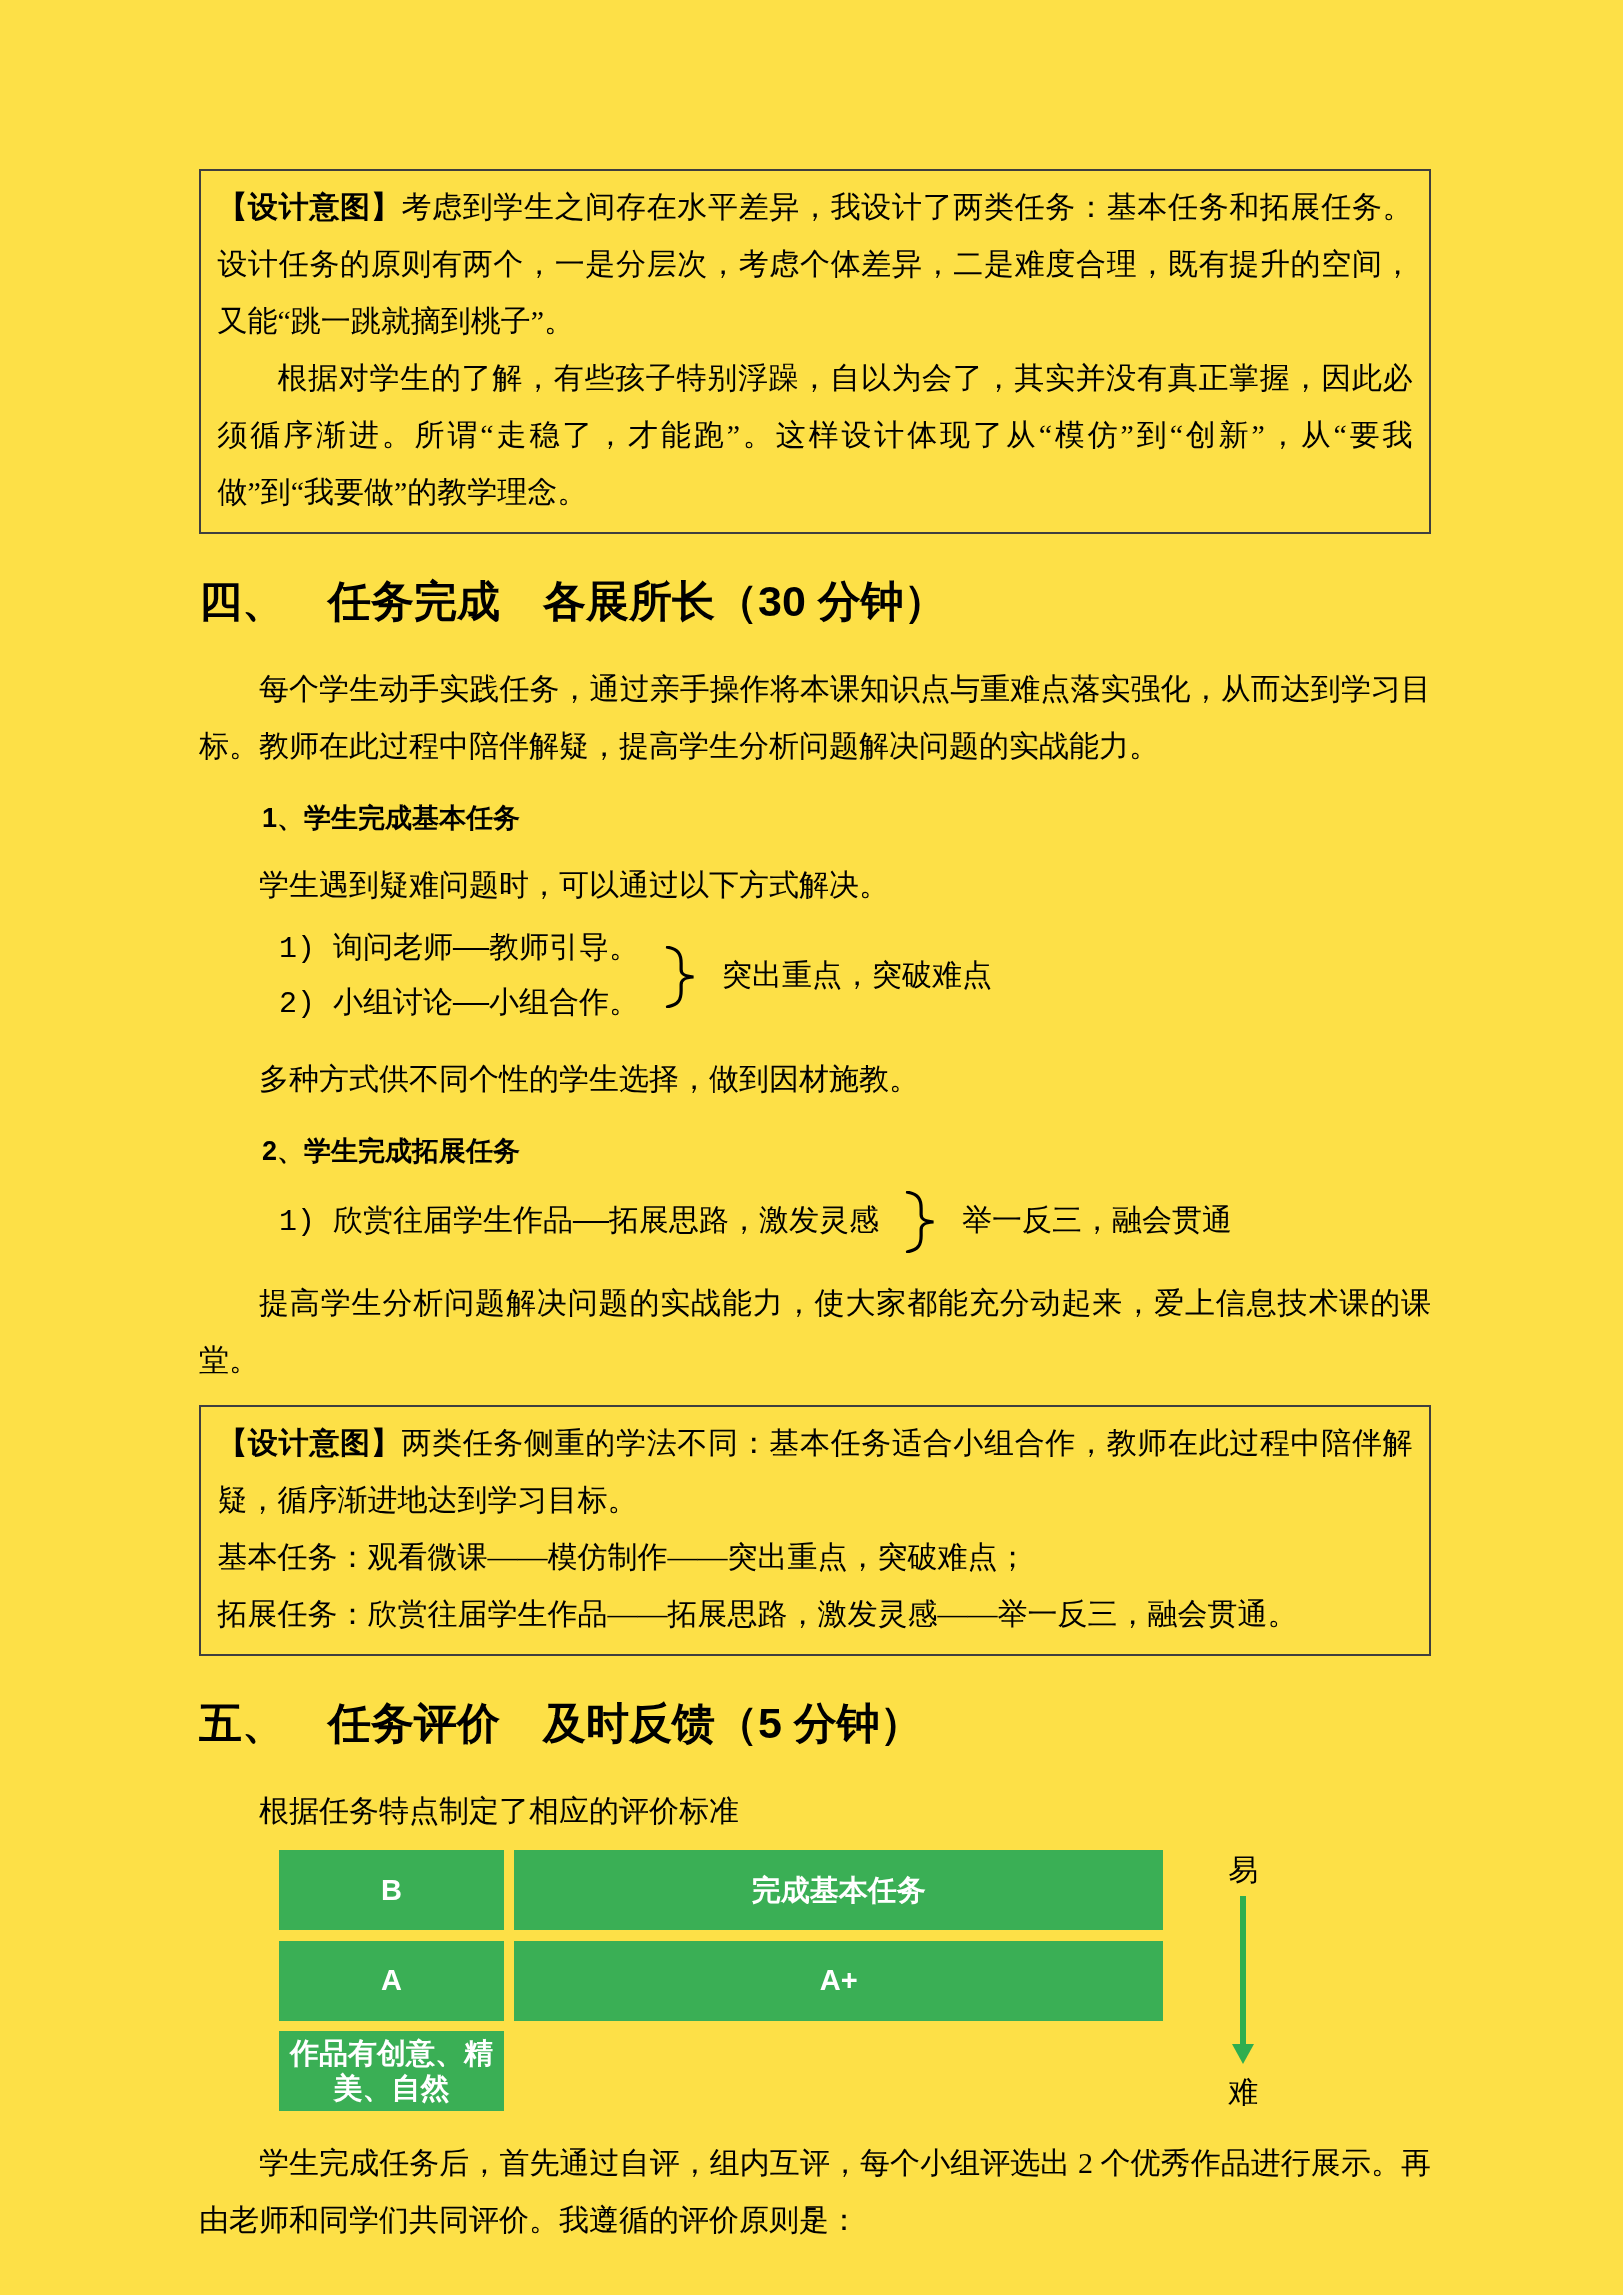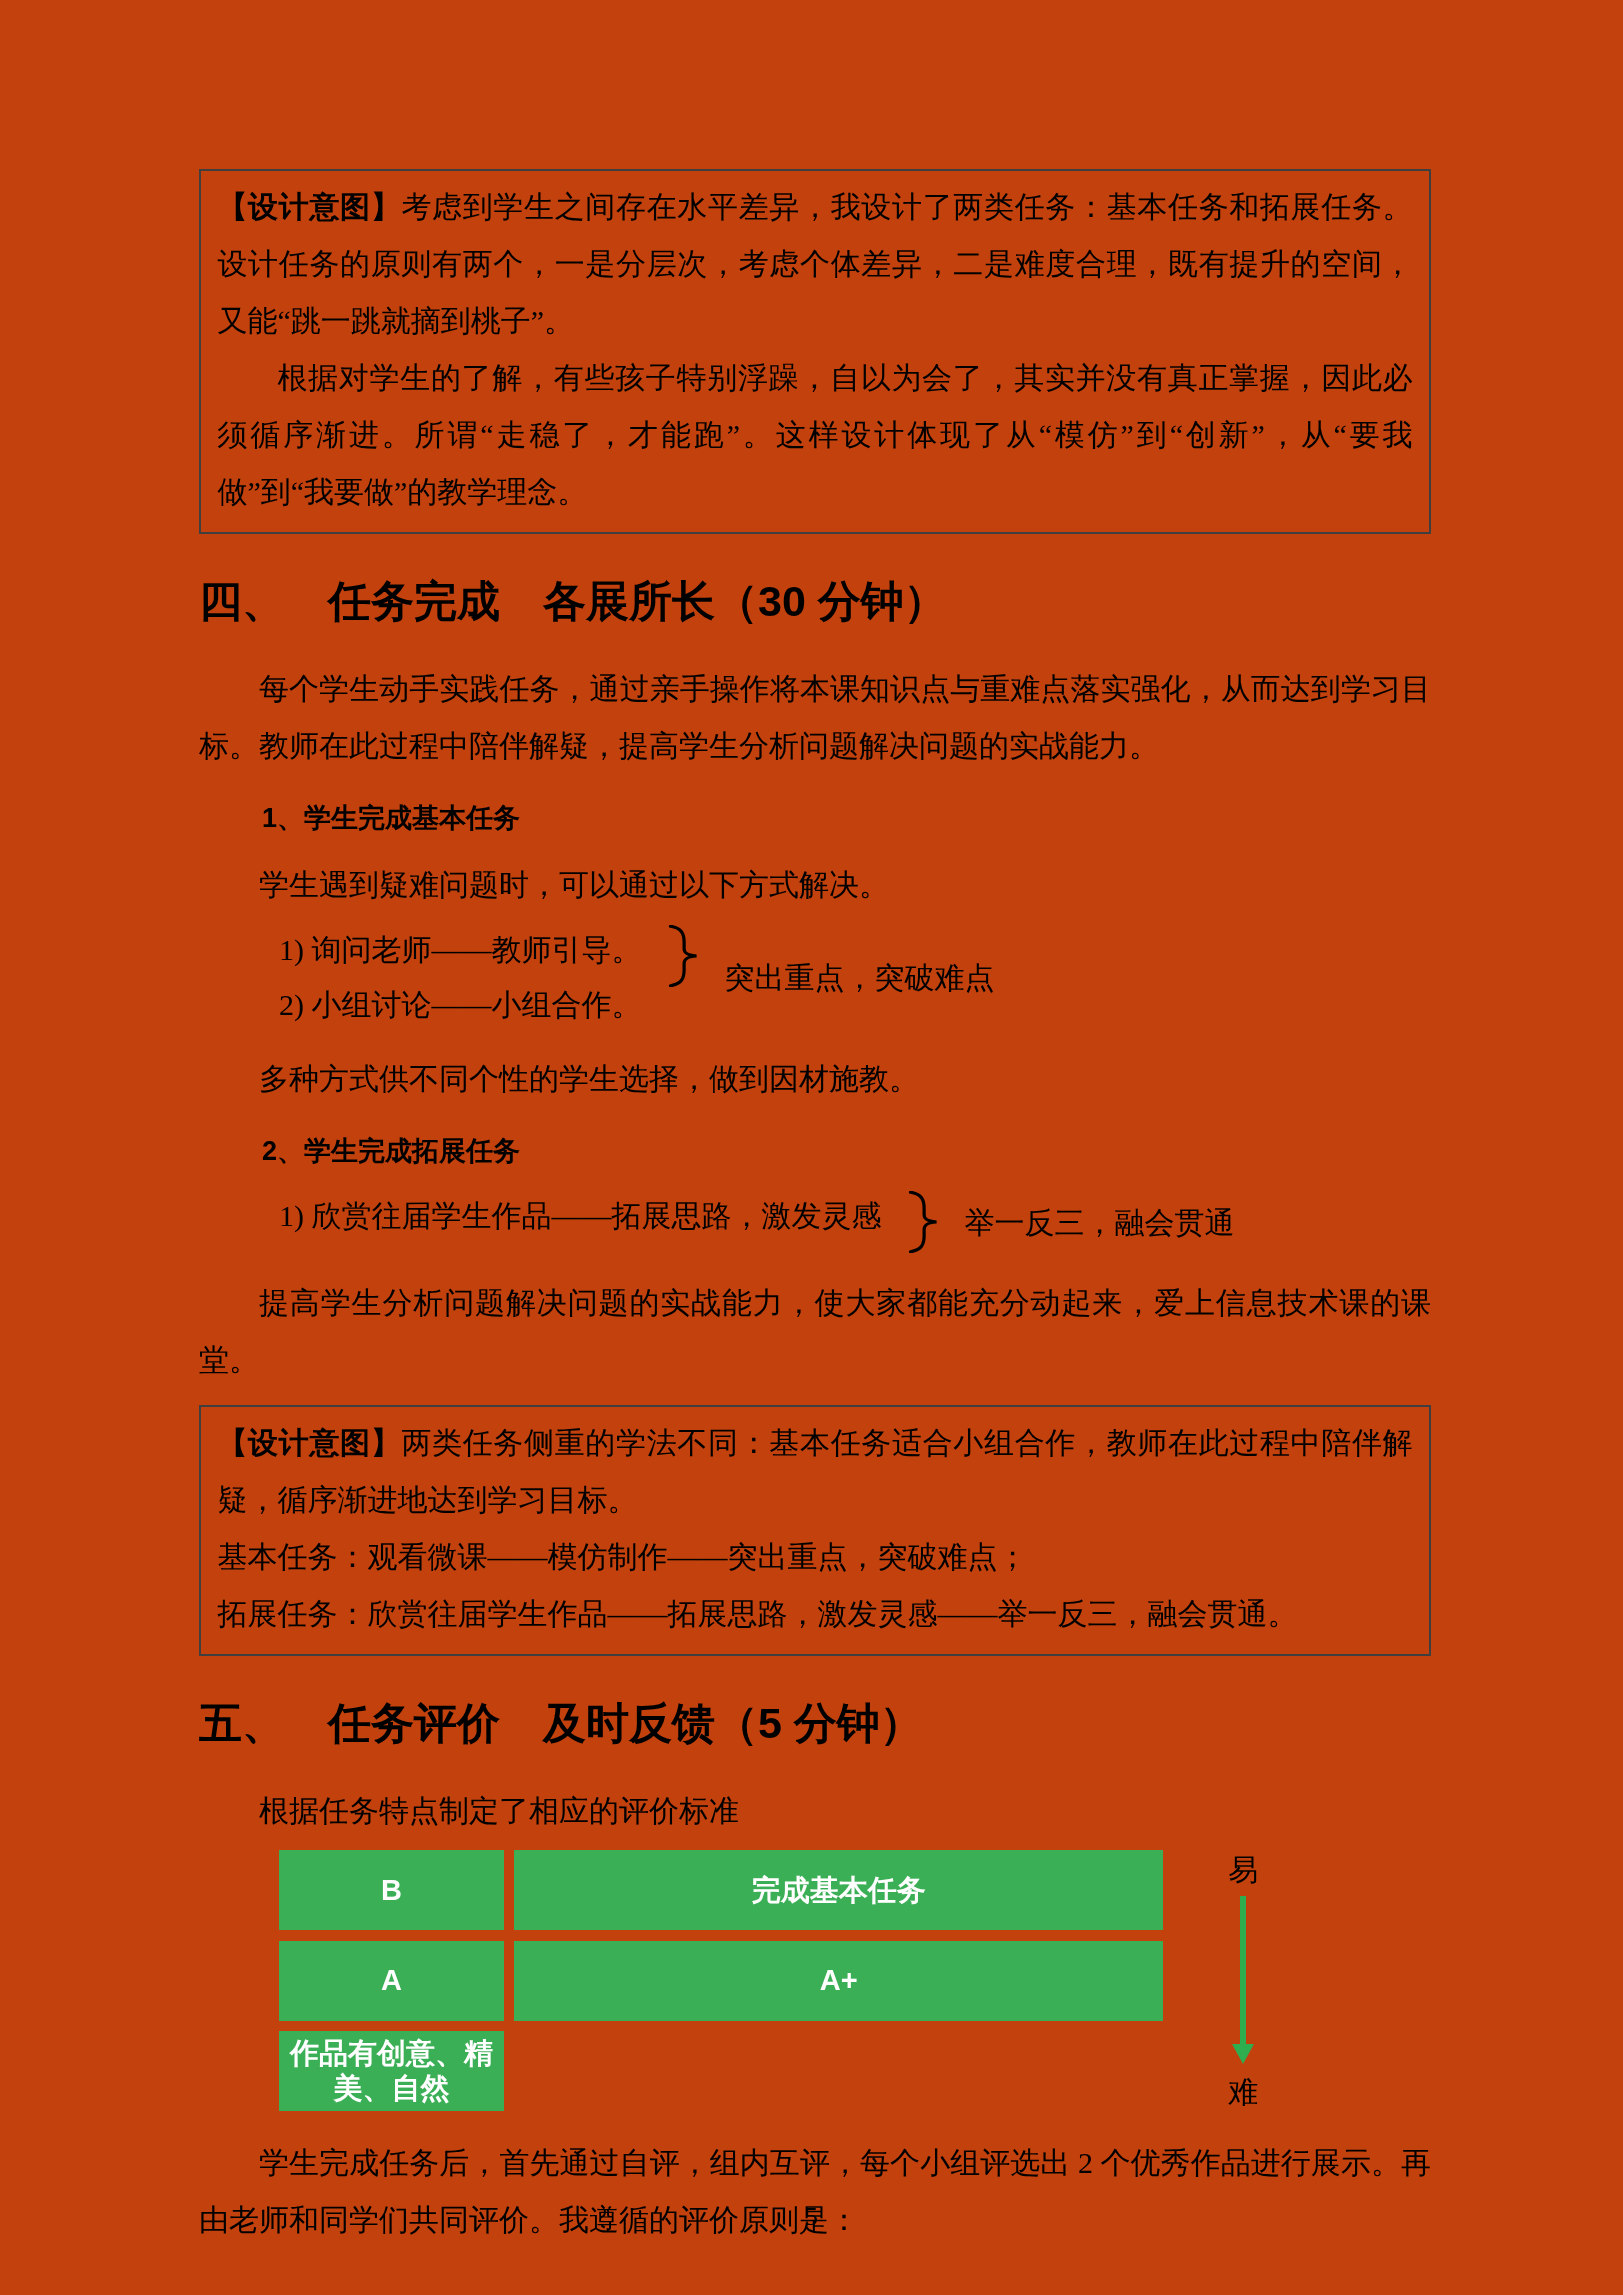--- a/index.html
+++ b/index.html
@@ -1,21 +1,21 @@
 <!DOCTYPE html>
 <html style="--table-green: #3aaf55; --arrow-green: #2fae4f;font-size:11px"><head>
 <meta charset="utf-8">
 <style>
   html, body { margin: 0; padding: 0; background: #ffffff; }
 
   .page {
     position: relative;
     width: 1623px;
     height: 2295px;
-    background: #c2410c;
+    background: #fde047;
     color: #000000;
     box-sizing: border-box;
     padding: 169px 192px 5px 199px;
     font-family: "Liberation Serif", "DejaVu Serif", serif;
     font-size: 30px;
     line-height: 1.9;
     overflow: hidden;
   }
 
   :root {
@@ -54,23 +54,24 @@
     font-weight: bold;
     font-size: 27px;
     line-height: 1.4;
     margin: 26px 0 17.7px 63px;
   }
 
   .lead-para { margin: 12.3px 0 9.5px 0; }
 
   .brace-group {
     display: flex;
-    align-items: flex-start;
+    align-items: center;
     gap: 26px;
     margin: 9.5px 0 13.6px 80px;
+    font-family: Liberation Mono, monospace;
   }
   .brace-items { display: flex; flex-direction: column; }
   .brace-items .list-item { line-height: 55px; }
   .brace-wrap { display: flex; padding: 2.7px 0; }
   .brace-svg { width: 31px; height: 100%; display: block; }
   .brace-label { align-self: center; white-space: nowrap; }
 
   .eval-area {
     display: flex;
     margin: 11px 0 23px 80px;

